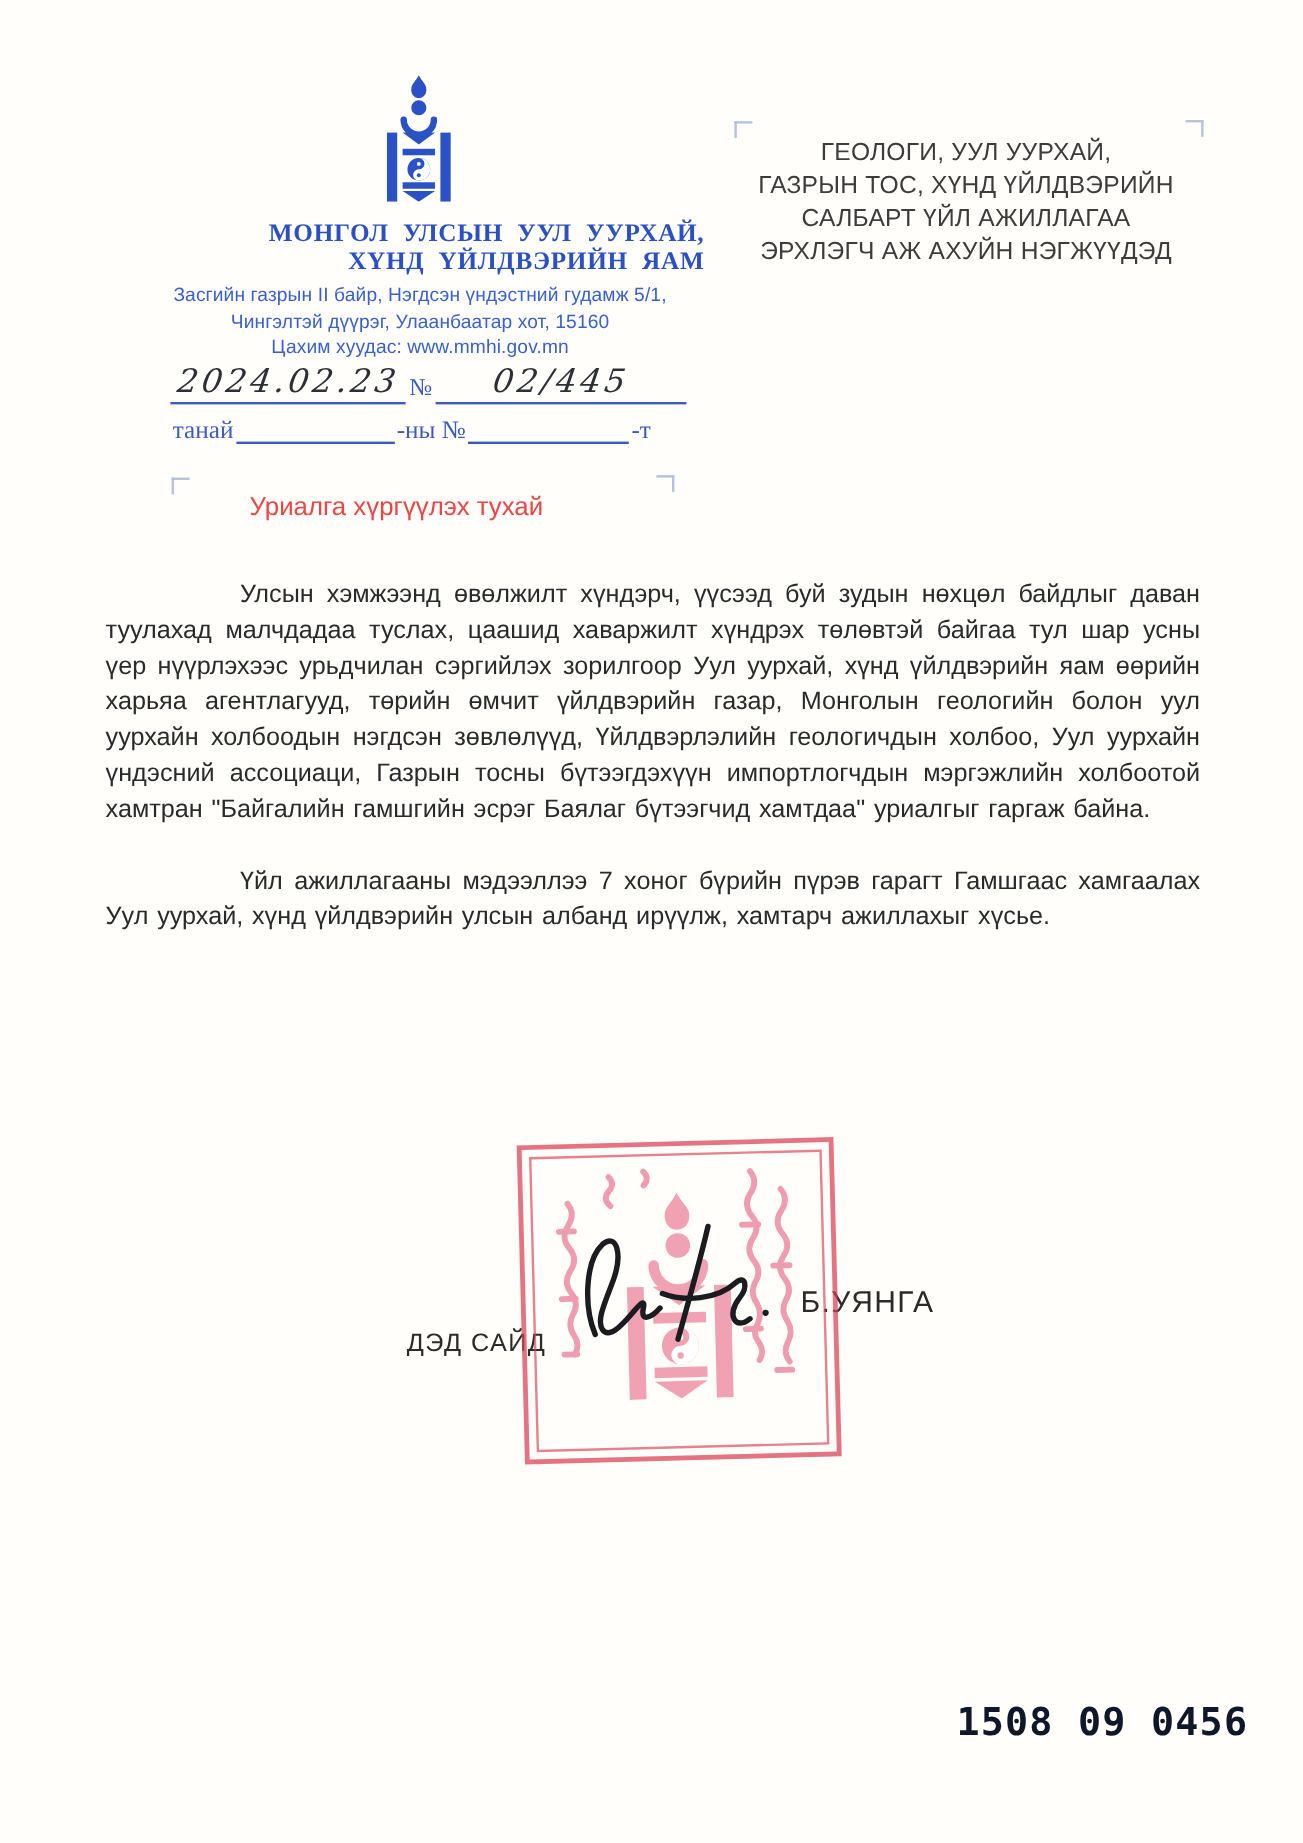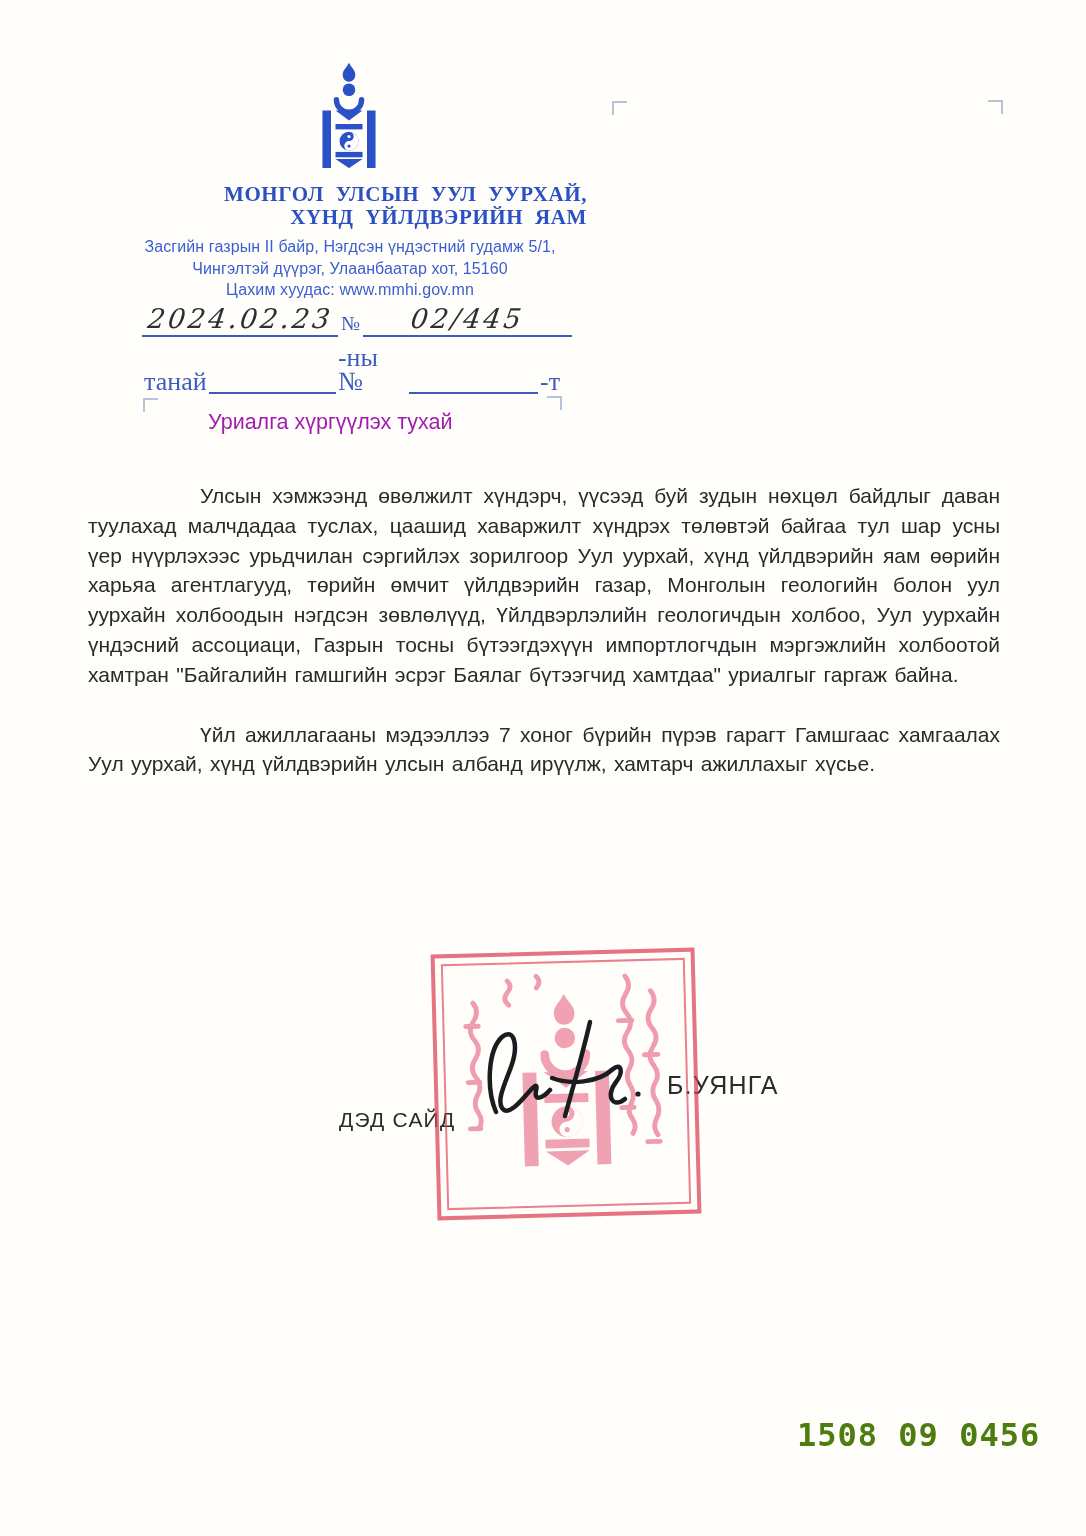--- a/index.html
+++ b/index.html
@@ -28,37 +28,37 @@
   .ref1 .seg1 { width:196px; }
   .ref1 .seg2 { flex:1; }
   .no-label { color:#3c5bc0; font-family:"Liberation Serif", serif; font-size:20px; padding:0 3px 2px 3px; }
   .hw {
     display:inline-block; font-family:"DejaVu Serif", serif; font-style:italic;
     font-size:27px; letter-spacing:3px; color:#2c2f35; transform:skewX(-8deg);
     padding-bottom:1px; white-space:nowrap;
   }
   .ref2 {
     position:absolute; left:142px; top:346px; width:420px; display:flex; align-items:flex-end;
-    color:#3c5bc0; font-family:"Liberation Serif", serif; font-size:26px; line-height:24px;
+    color:#3c5bc0; font-family:"Liberation Serif", serif; font-size:21px; line-height:24px;
   }
   .ref2 .seg { border-bottom:2px solid #3c5bc0; height:20px; }
   .ref2 .sega { width:132px; }
   .ref2 .segb { width:134px; }
   .ref2 .word { padding:0 2px; }
   
   .mark { position:absolute; width:13px; height:12px; border:0 solid #b6c3dc; }
   .mark.tl { border-top-width:2px; border-left-width:2px; }
   .mark.tr { border-top-width:2px; border-right-width:2px; }
   
   .recipient {
     position:absolute; left:608px; top:113px; width:394px;
     text-align:center; color:#3c3c3c; font-size:20.5px; line-height:27.5px; letter-spacing:.2px;
   }
   
-  .subject { position:absolute; left:208px; top:410px; font-size:21.5px; color:#a21caf; }
+  .subject { position:absolute; left:208px; top:410px; font-size:21.5px; color:#ef4444; }
   .body-text { position:absolute; left:88px; top:481px; width:912px; }
   .body-text p {
     margin:0 0 30px 0; text-align:justify; text-indent:112px;
     font-size:21px; line-height:29.8px; color:#282a2c; word-spacing:1.5px;
   }
   
   .sig-title { position:absolute; left:339px; top:1108px; font-size:21px; letter-spacing:1.2px; color:#2b2b2b; }
   .sig-name  { position:absolute; left:667px; top:1071px; font-size:25px; letter-spacing:1.2px; color:#2b2b2b; }
   .stamp {
     position:absolute; left:434px; top:951px; width:256px; height:258px;
@@ -66,21 +66,21 @@
   }
   .stamp::before { content:""; position:absolute; inset:6px; border:2px solid rgba(219,61,83,.65); }
   .stamp svg.art { position:absolute; inset:8px; width:232px; height:234px; }
   .stamp .emblem { position:absolute; left:84px; top:36px; width:88px; height:176px; color:#ef93a6; opacity:.85; }
   .stamp .emblem svg { width:100%; height:100%; }
   .signature { position:absolute; left:466px; top:1012px; width:190px; height:118px; z-index:2; }
   
   .serial {
     position:absolute; left:797px; top:1416px;
     font-family:"DejaVu Sans Mono", monospace; font-weight:bold;
-    font-size:32px; letter-spacing:1px; color:#4d7c0f;
+    font-size:32px; letter-spacing:1px; color:#0f172a;
   }
 </style>
 </head>
 <body>
 
 <svg width="0" height="0" style="position:absolute" aria-hidden="true">
   <defs>
     <symbol id="soyombo" viewBox="0 0 60 118">
       <path fill="currentColor" d="M30 1 C27 7 23 9 23 14 C23 19 26 22 30 22 C34 22 37 19 37 14 C37 9 33 7 30 1 Z"></path>
       <circle fill="currentColor" cx="30" cy="31" r="7"></circle>
@@ -127,20 +127,26 @@
     <span class="word">-ны №</span>
     <span class="seg segb"></span>
     <span class="word">-т</span>
   </div>
 
   <div class="mark tl" style="left:612px; top:101px;"></div>
   <div class="mark tr" style="left:988px; top:100px;"></div>
   <div class="mark tl" style="left:143px; top:398px;"></div>
   <div class="mark tr" style="left:547px; top:396px;"></div>
 
+  <div class="recipient">
+    <div>ГЕОЛОГИ, УУЛ УУРХАЙ,</div>
+    <div>ГАЗРЫН ТОС, ХҮНД ҮЙЛДВЭРИЙН</div>
+    <div>САЛБАРТ ҮЙЛ АЖИЛЛАГАА</div>
+    <div>ЭРХЛЭГЧ АЖ АХУЙН НЭГЖҮҮДЭД</div>
+  </div>
 
   <div class="subject">Уриалга хүргүүлэх тухай</div>
 
   <div class="body-text">
     <p>Улсын хэмжээнд өвөлжилт хүндэрч, үүсээд буй зудын нөхцөл байдлыг даван туулахад малчдадаа туслах, цаашид хаваржилт хүндрэх төлөвтэй байгаа тул шар усны үер нүүрлэхээс урьдчилан сэргийлэх зорилгоор Уул уурхай, хүнд үйлдвэрийн яам өөрийн харьяа агентлагууд, төрийн өмчит үйлдвэрийн газар, Монголын геологийн болон уул уурхайн холбоодын нэгдсэн зөвлөлүүд, Үйлдвэрлэлийн геологичдын холбоо, Уул уурхайн үндэсний ассоциаци, Газрын тосны бүтээгдэхүүн импортлогчдын мэргэжлийн холбоотой хамтран "Байгалийн гамшгийн эсрэг Баялаг бүтээгчид хамтдаа" уриалгыг гаргаж байна.</p>
     <p>Үйл ажиллагааны мэдээллээ 7 хоног бүрийн пүрэв гарагт Гамшгаас хамгаалах Уул уурхай, хүнд үйлдвэрийн улсын албанд ирүүлж, хамтарч ажиллахыг хүсье.</p>
   </div>
 
   <div class="stamp">
     <svg class="art" viewBox="0 0 240 240">

